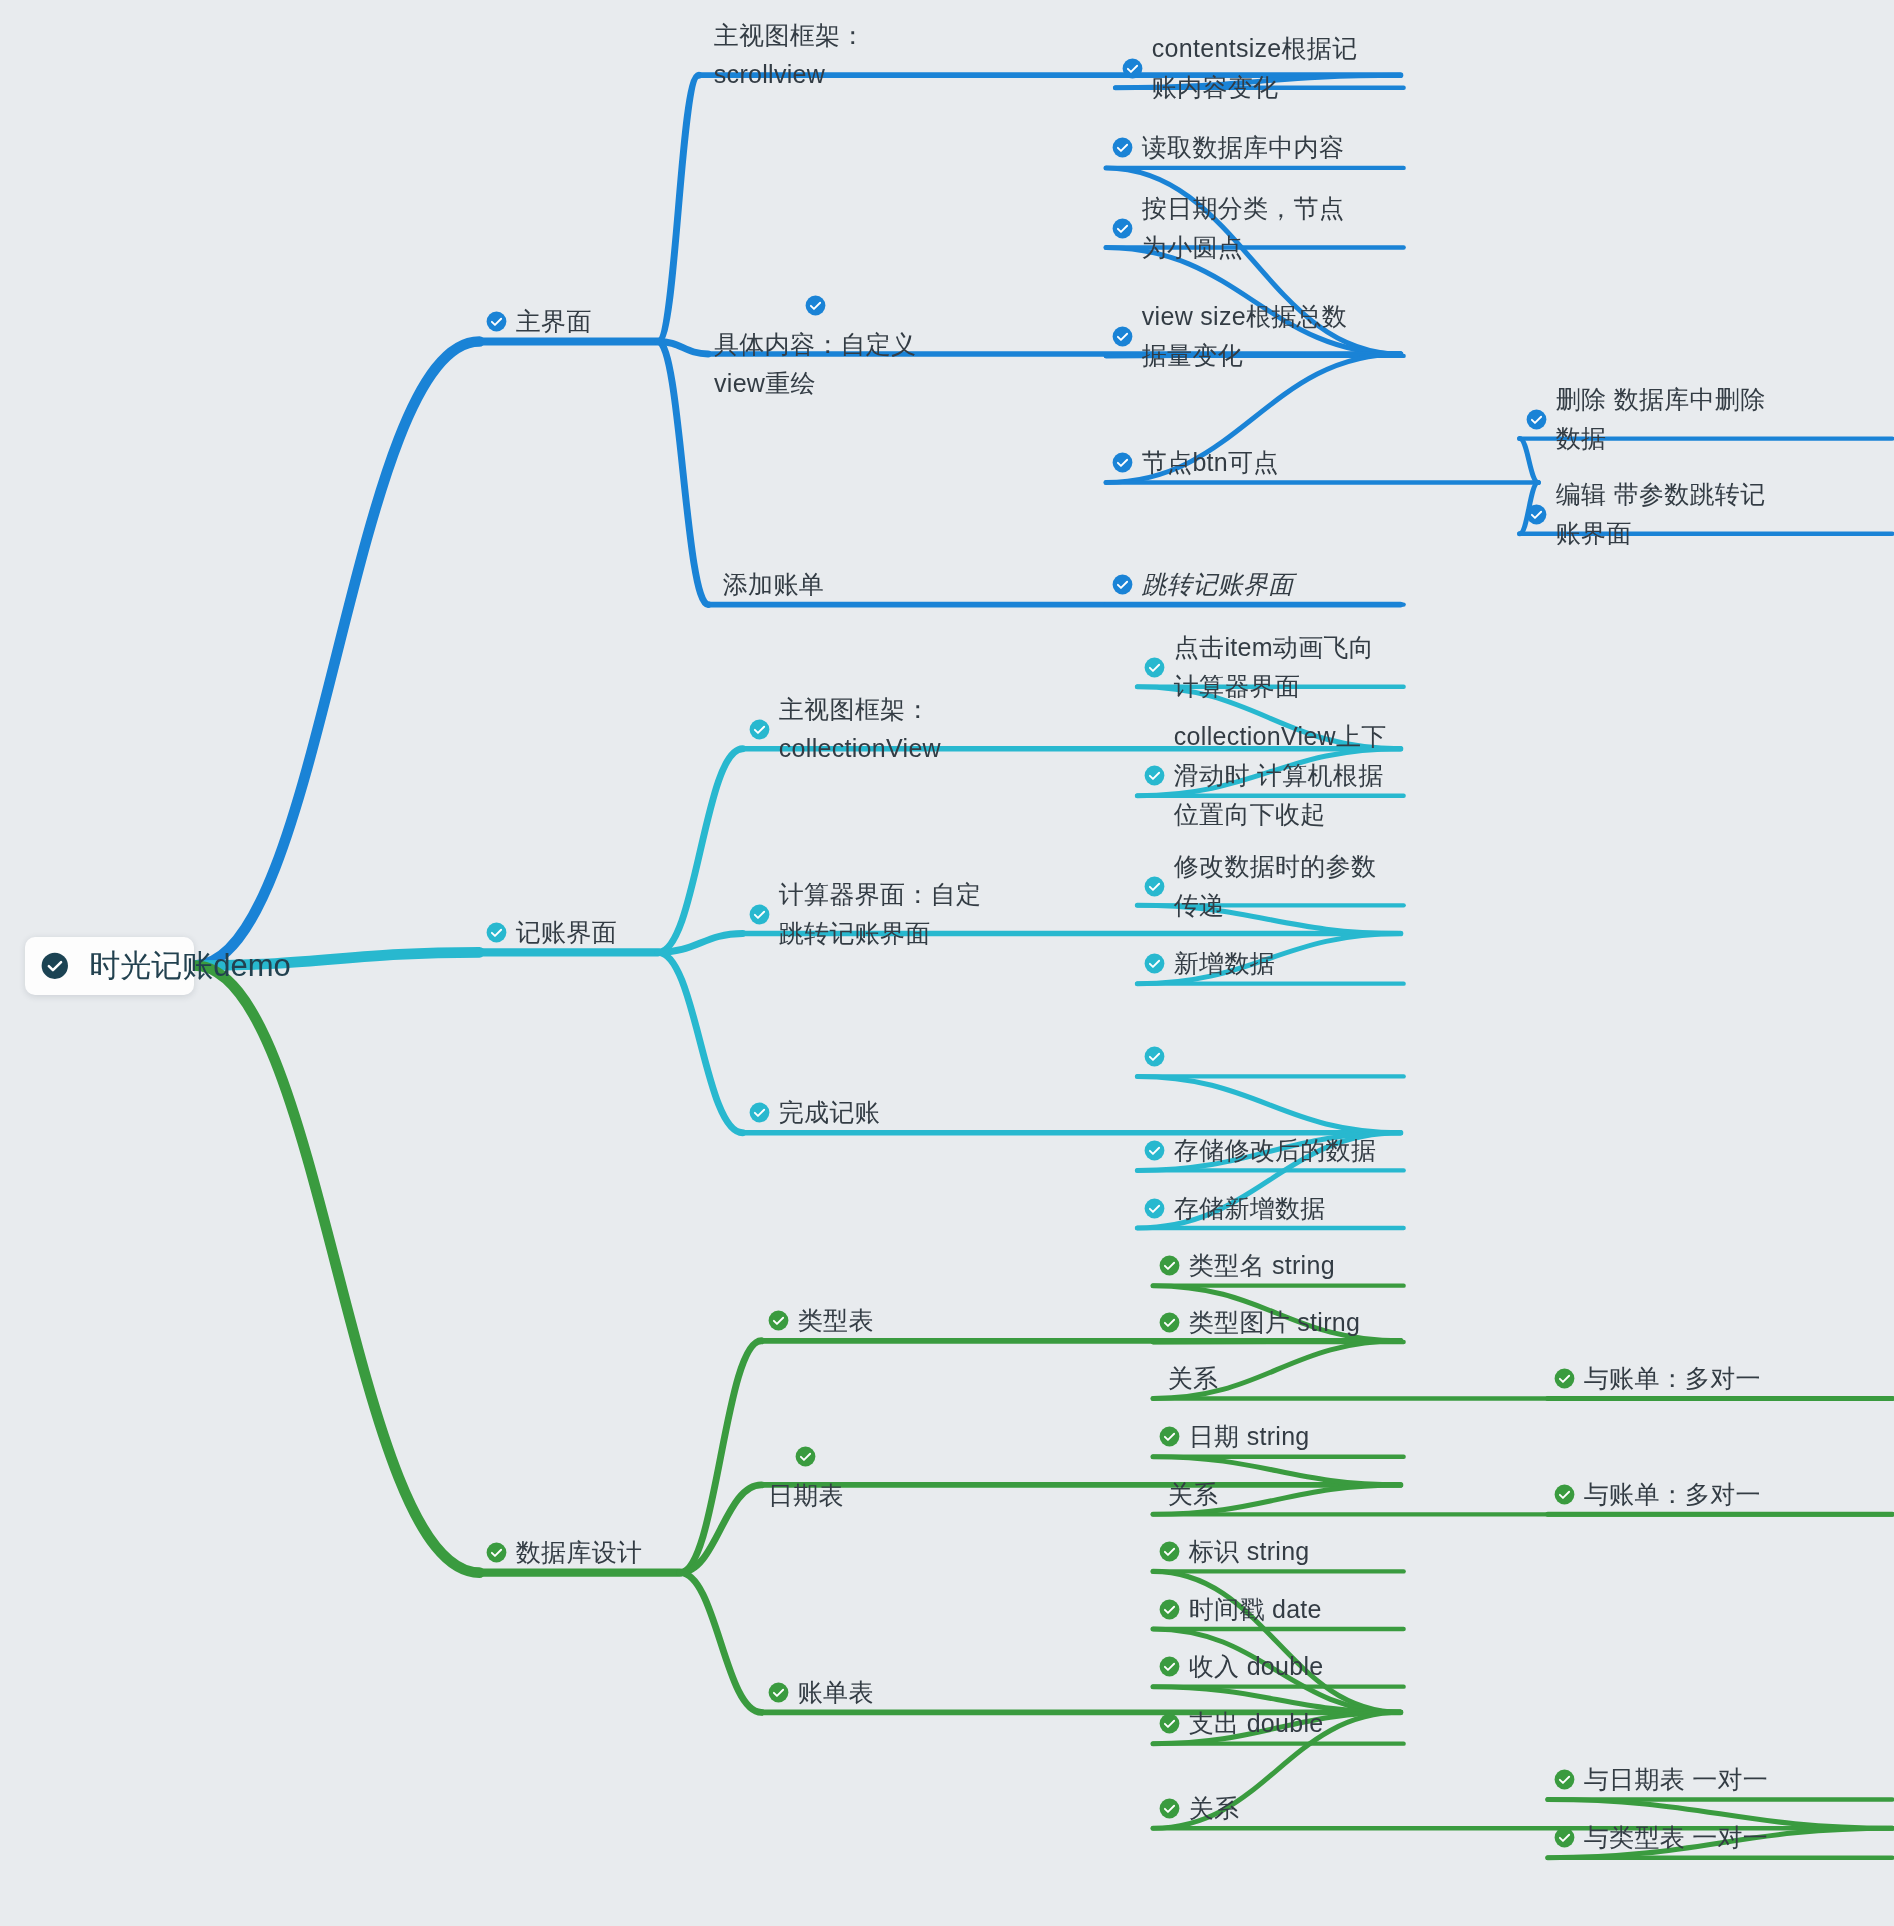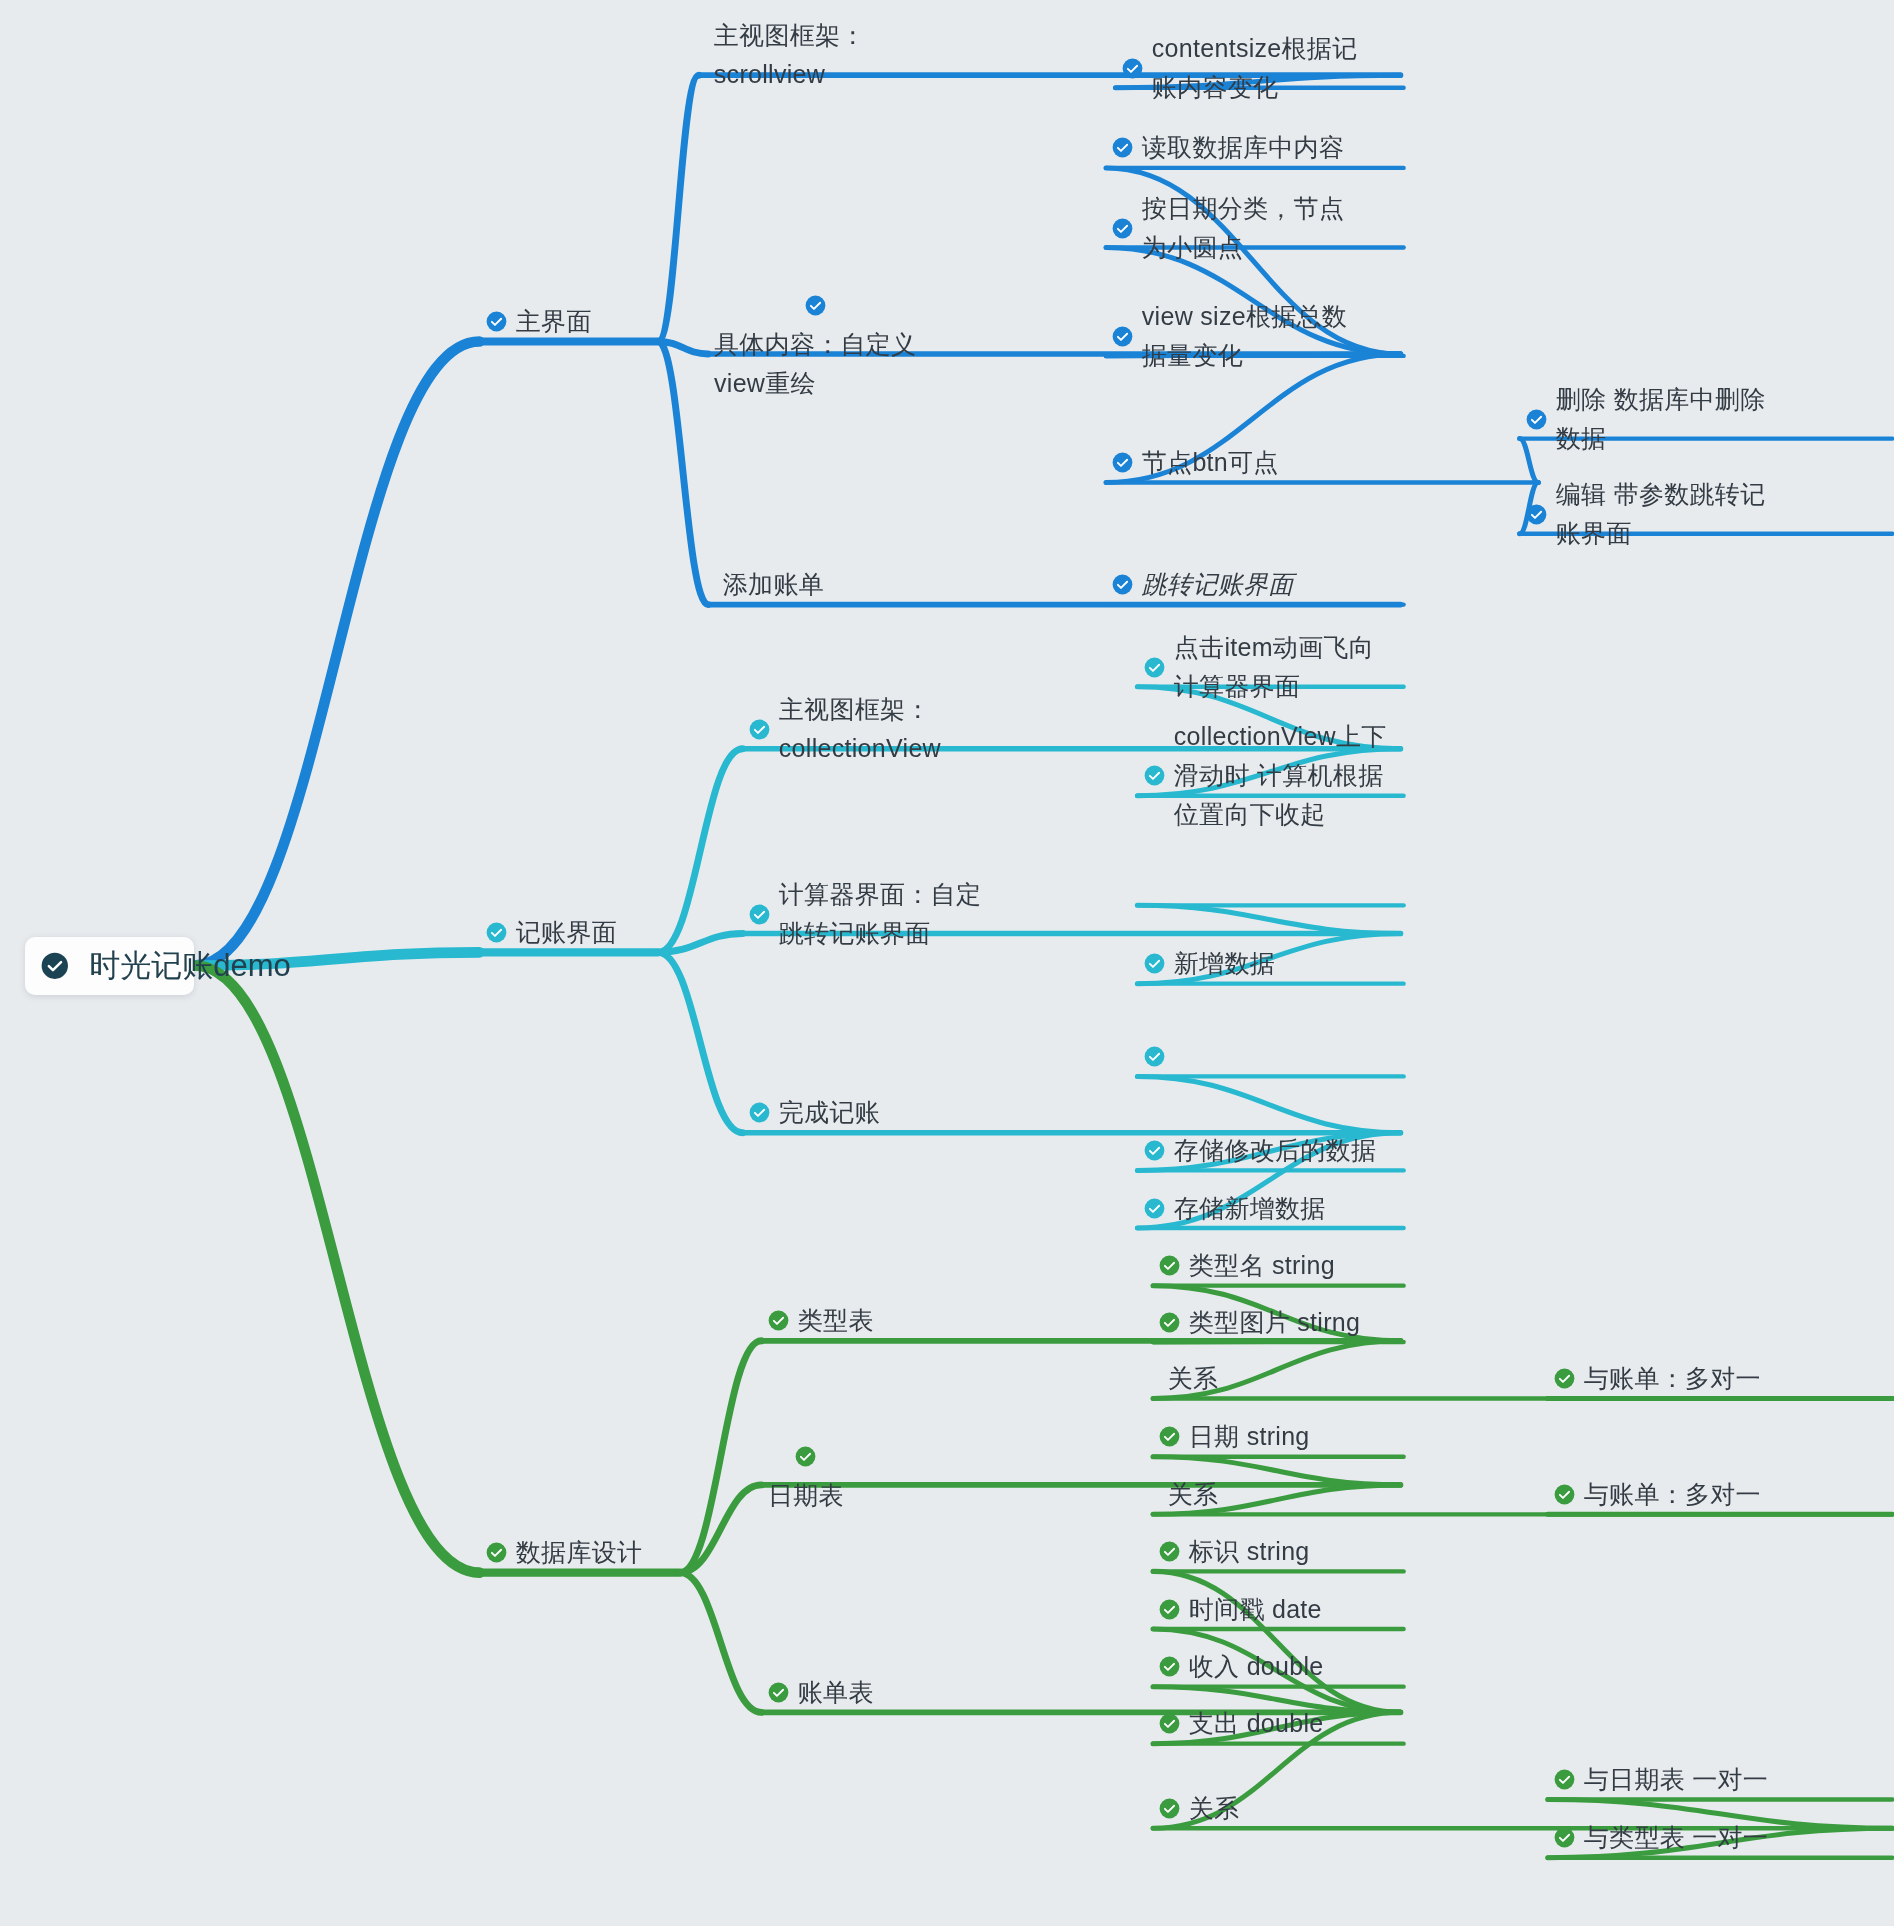--- a/index.html
+++ b/index.html
@@ -295,20 +295,30 @@
     <div class="node" style="left: 749px; top: 875px; height: 78px;">
       <span class="ico">
         <svg viewBox="0 0 34 34">
           <circle cx="17" cy="17" r="16" fill="#28b8cf"></circle>
           <path d="M9.5 17.5 l5 5 l10 -10" stroke="#ffffff" stroke-width="3" fill="none" stroke-linecap="round" stroke-linejoin="round"></path>
         </svg>
       </span>
       <span class="label">计算器界面：自定
 跳转记账界面</span>
     </div>
+    <div class="node" style="left: 1144px; top: 847px; height: 78px;">
+      <span class="ico">
+        <svg viewBox="0 0 34 34">
+          <circle cx="17" cy="17" r="16" fill="#28b8cf"></circle>
+          <path d="M9.5 17.5 l5 5 l10 -10" stroke="#ffffff" stroke-width="3" fill="none" stroke-linecap="round" stroke-linejoin="round"></path>
+        </svg>
+      </span>
+      <span class="label">修改数据时的参数
+传递</span>
+    </div>
     <div class="node" style="left: 1144px; top: 944px; height: 39px; align-items: center;">
       <span class="ico">
         <svg viewBox="0 0 34 34">
           <circle cx="17" cy="17" r="16" fill="#28b8cf"></circle>
           <path d="M9.5 17.5 l5 5 l10 -10" stroke="#ffffff" stroke-width="3" fill="none" stroke-linecap="round" stroke-linejoin="round"></path>
         </svg>
       </span>
       <span class="label">新增数据</span>
     </div>
     <div class="node" style="left: 749px; top: 1093px; height: 39px;">

